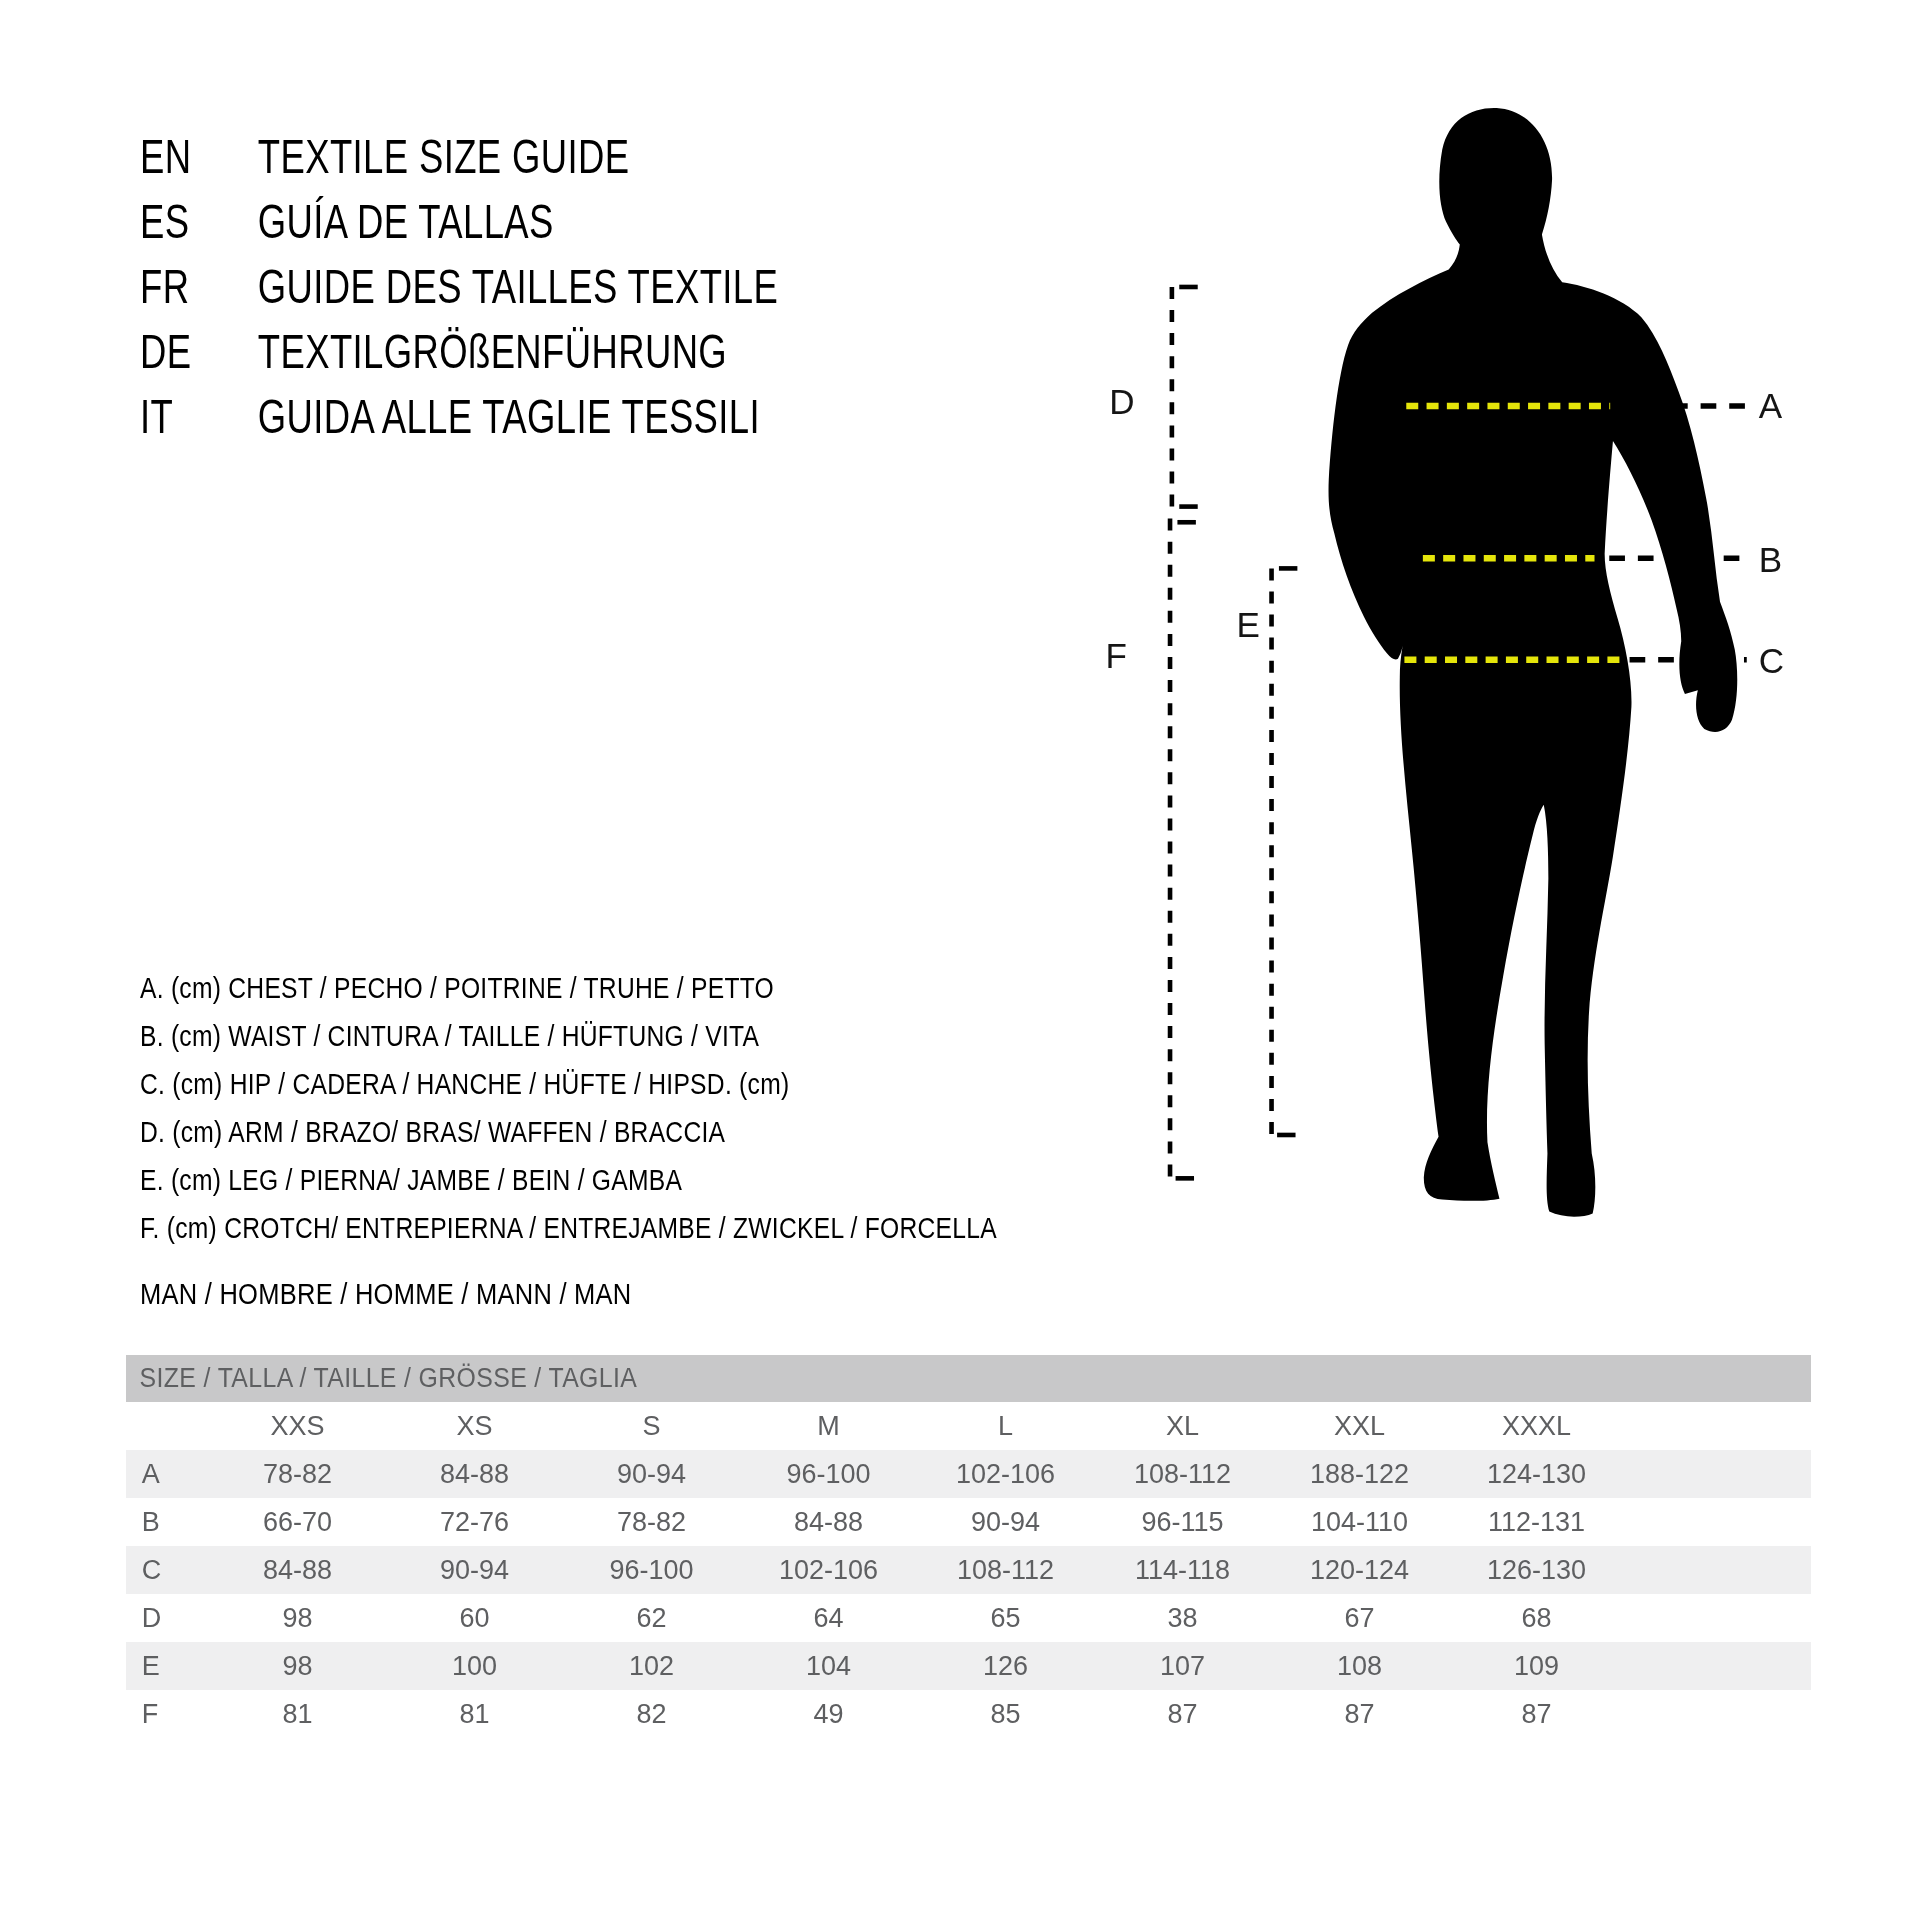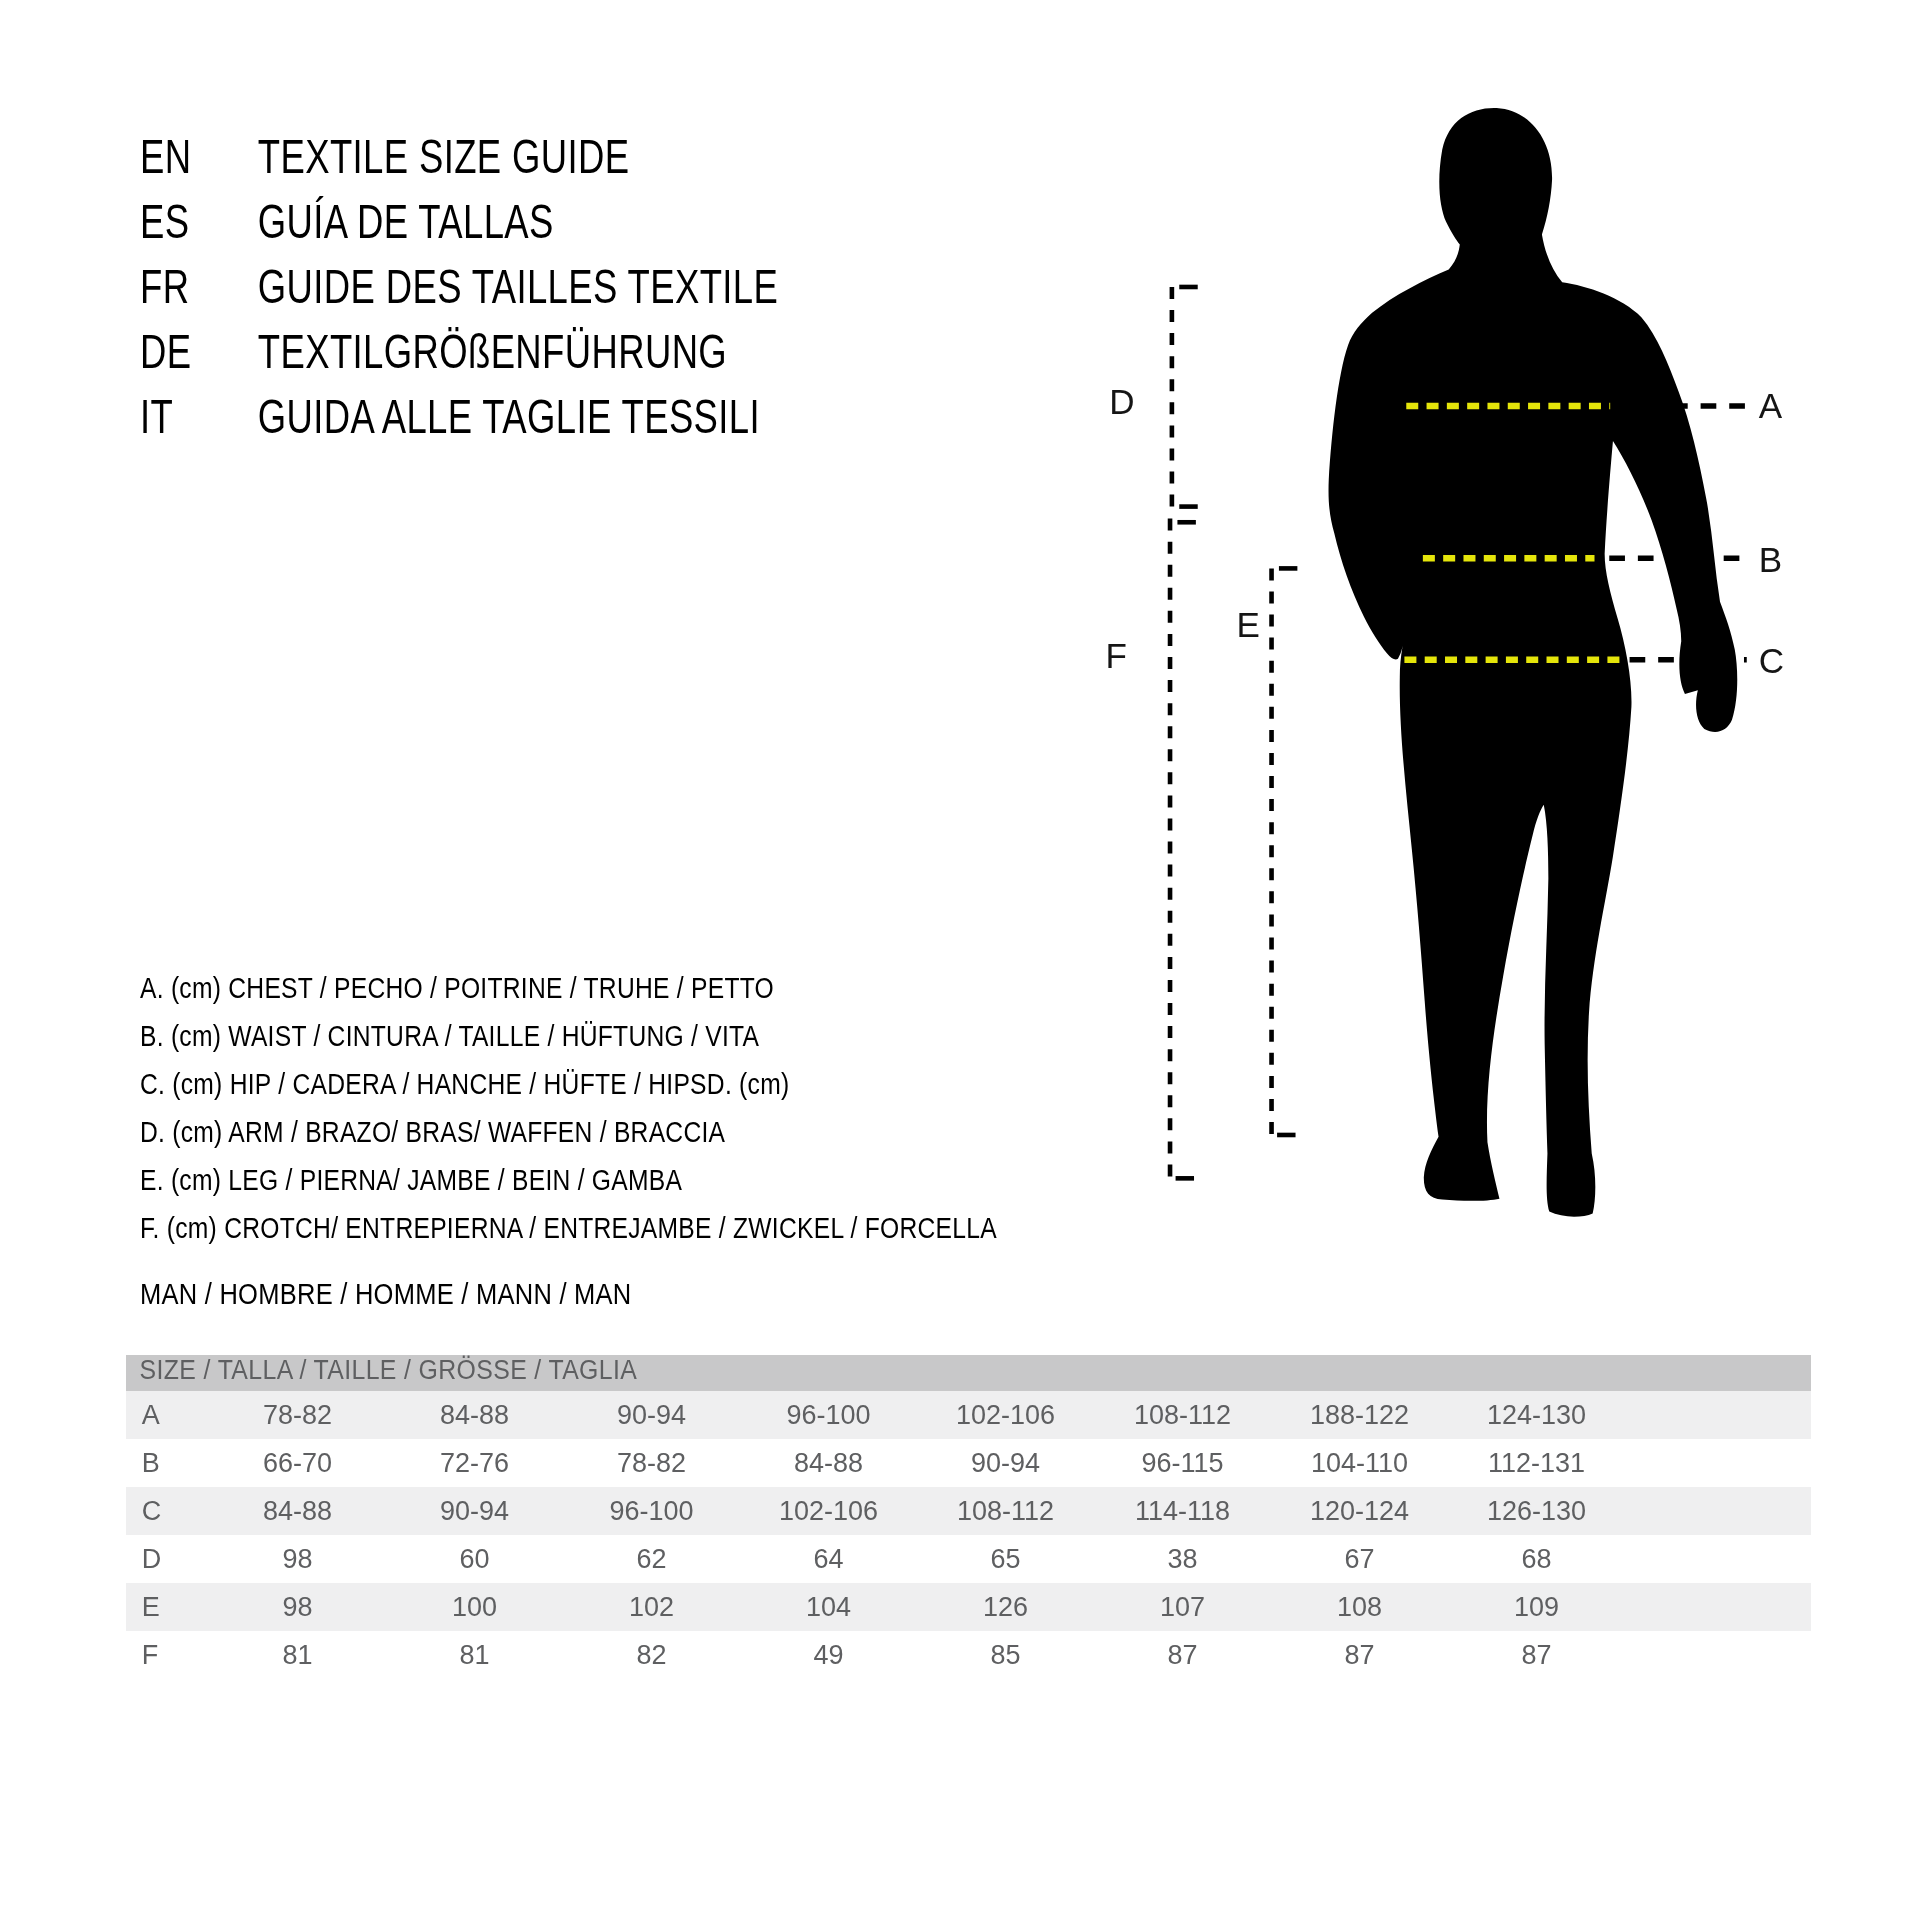--- a/index.html
+++ b/index.html
@@ -14,21 +14,21 @@
 
   
   .measures{left:140px;top:964px;transform:scaleX(0.85);transform-origin:left top;
             font-size:29px;line-height:48px;white-space:nowrap;letter-spacing:0.3px;}
 
   .category{left:140px;top:1270px;transform:scaleX(0.85);transform-origin:left top;
             font-size:30px;line-height:47px;white-space:nowrap;letter-spacing:0.3px;}
 
   
   .size-table{left:126px;top:1355px;width:1685px;font-size:27px;color:#5e5f61;}
-  .t-band{height:36px;background:#c8c8c9;display:flex;}
+  .t-band{height:47px;background:#c8c8c9;display:flex;align-items:center;}
   .t-band span{padding-left:14.8px;letter-spacing:0.4px;white-space:nowrap;
                transform:scaleX(0.92);transform-origin:left center;}
   .t-row{display:grid;grid-template-columns:83px repeat(8,177px) 185px;height:48px;}
   .t-row.sizes{height:48px;}
   .t-row.shade{background:#efeff0;}
   .t-cell{display:flex;align-items:center;justify-content:center;}
   .t-cell.lbl{justify-content:flex-start;padding-left:15.7px;}
 
   
   svg text{font-family:"Liberation Sans","DejaVu Sans",sans-serif;font-size:38px;fill:#151515;}
@@ -55,20 +55,32 @@
   <div>D. (cm) ARM / BRAZO/ BRAS/ WAFFEN / BRACCIA</div>
   <div>E. (cm) LEG / PIERNA/ JAMBE / BEIN / GAMBA</div>
   <div>F. (cm) CROTCH/ ENTREPIERNA / ENTREJAMBE / ZWICKEL / FORCELLA</div>
 </div>
 
 <div class="abs category">MAN / HOMBRE / HOMME / MANN / MAN</div>
 
 <div class="abs size-table">
   <div class="t-band">
     <span>SIZE / TALLA / TAILLE / GRÖSSE / TAGLIA</span>
+  </div>
+  <div class="t-row sizes">
+    <div class="t-cell lbl"></div>
+    <div class="t-cell">XXS</div>
+    <div class="t-cell">XS</div>
+    <div class="t-cell">S</div>
+    <div class="t-cell">M</div>
+    <div class="t-cell">L</div>
+    <div class="t-cell">XL</div>
+    <div class="t-cell">XXL</div>
+    <div class="t-cell">XXXL</div>
+    <div class="t-cell"></div>
   </div>
 
   <div class="t-row shade">
     <div class="t-cell lbl">A</div>
     <div class="t-cell">78-82</div>
     <div class="t-cell">84-88</div>
     <div class="t-cell">90-94</div>
     <div class="t-cell">96-100</div>
     <div class="t-cell">102-106</div>
     <div class="t-cell">108-112</div>

